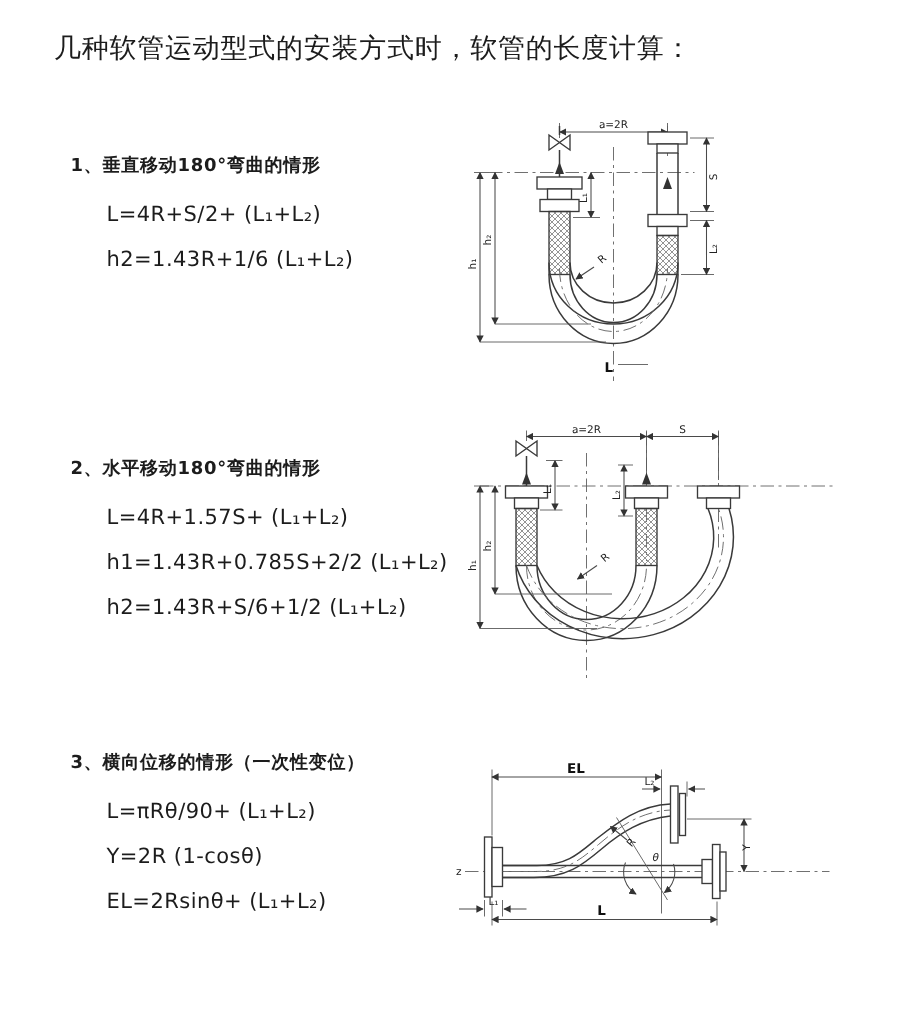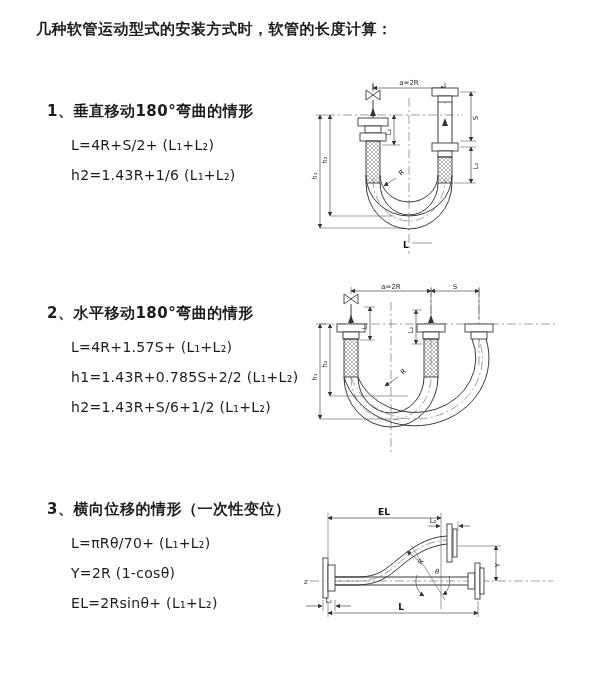--- a/index.html
+++ b/index.html
@@ -1,20 +1,20 @@
 <!DOCTYPE html>
 <html><head>
 <meta charset="utf-8">
 <style>
   html,body{margin:0;padding:0;background:#ffffff;}
   .page{position:relative;width:600px;height:675px;background:#ffffff;overflow:hidden;
         font-family:"DejaVu Sans","Liberation Sans",sans-serif;color:#1c1c1c;}
-  .doc-title{position:absolute;left:36px;top:20px;font-size:15px;font-weight:700;letter-spacing:.5px;white-space:nowrap;}
+  .doc-title{position:absolute;left:36px;top:20px;font-size:18px;font-weight:400;letter-spacing:.5px;white-space:nowrap;}
   .calc-section{position:absolute;left:47px;}
-  .calc-section h2{font-size:15px;font-weight:600;margin:0 0 9px 0;letter-spacing:.5px;white-space:nowrap;}
+  .calc-section h2{font-size:12px;font-weight:600;margin:0 0 9px 0;letter-spacing:.5px;white-space:nowrap;}
   .formula{font-size:14px;padding-left:24px;height:30px;line-height:30px;white-space:nowrap;letter-spacing:.3px;}
   svg.diagram{position:absolute;}
   .draw{stroke:#3a3a3a;stroke-width:1;fill:none;}
   .part{stroke:#3a3a3a;stroke-width:.9;fill:#ffffff;}
   .dim{stroke:#4a4a4a;stroke-width:.7;fill:none;}
   .thin{stroke:#5a5a5a;stroke-width:.6;fill:none;}
   .cl{stroke:#606060;stroke-width:.6;fill:none;stroke-dasharray:9 3 2 3;}
   .dimtext{font-size:7px;fill:#222;font-family:"DejaVu Sans",sans-serif;}
   .biglabel{font-size:9px;fill:#111;font-weight:600;font-family:"DejaVu Sans",sans-serif;}
   .arrowhead{fill:#333;stroke:none;}
@@ -212,21 +212,21 @@
     </g>
 
     <g>
       <line class="dim" x1="90" y1="95" x2="77" y2="104" marker-end="url(#arr2)"></line>
       <text class="dimtext" transform="translate(95,93) rotate(-40)" font-size="8">R</text>
     </g>
   </svg>
 
   <section class="calc-section" style="top:500px;">
     <h2>3、横向位移的情形（一次性变位）</h2>
-    <div class="formula">L=πRθ/70+ (L₁+L₂)</div>
+    <div class="formula">L=πRθ/90+ (L₁+L₂)</div>
     <div class="formula">Y=2R (1-cosθ)</div>
     <div class="formula">EL=2Rsinθ+ (L₁+L₂)</div>
   </section>
 
   <svg class="diagram" style="left:298px;top:503px;" width="302" height="142" viewBox="0 0 302 142">
     <defs>
       <marker id="arr3" viewBox="0 0 10 10" refX="9" refY="5" markerWidth="7" markerHeight="7" orient="auto-start-reverse">
         <path d="M0,0 L10,5 L0,10 z" fill="#333"></path>
       </marker>
     </defs>

